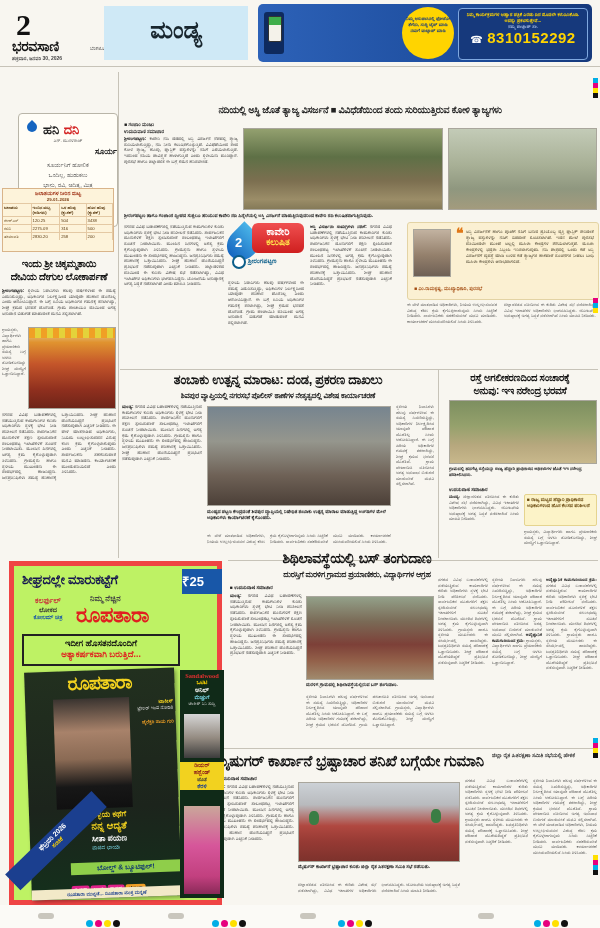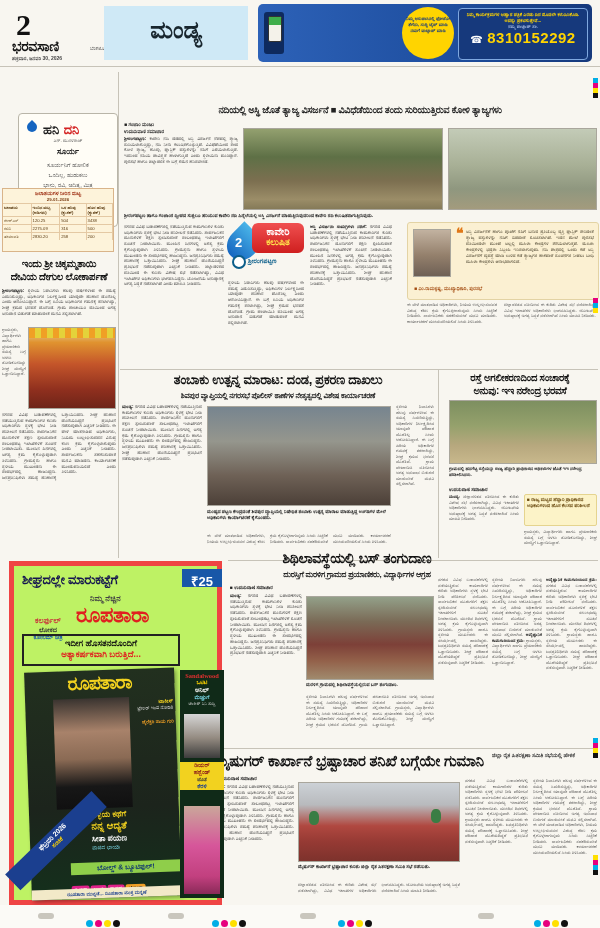--- a/index.html
+++ b/index.html
@@ -57,21 +57,21 @@
 
   <div class="abs vr" style="left:118px;top:72px;height:486px;"></div>
 
   <div class="abs" style="left:18px;top:73px;width:98px;height:112px;background:#fffdf6;border:1px solid #b9b5a8;border-radius:4px;margin-top:40px;">
     <div class="abs" style="left:8px;top:8px;width:10px;height:10px;background:#1565c0;border-radius:0 50% 50% 50%;transform:rotate(45deg);"></div>
     <div class="abs" style="left:24px;top:6px;">
       <span style="font-size:13px;font-weight:bold;color:#1c1c1c;">ಹನಿ</span>
       <span style="font-size:13px;font-weight:bold;color:#d42222;">ದನಿ</span>
     </div>
     <div class="abs" style="left:0;top:24px;width:100%;text-align:center;font-size:4.6px;color:#555;">ಎನ್. ಮುರಳಿರಾಜ್</div>
-    <div class="abs" style="left:0;top:33px;width:100%;text-align:center;font-size:8px;font-weight:bold;color:#222;">ಸೂರ್ಯ</div>
+    <div class="abs" style="left:0;top:33px;width:100%;text-align:right;font-size:8px;font-weight:bold;color:#222;">ಸೂರ್ಯ</div>
     <div class="abs" style="left:0;top:46px;width:100%;text-align:center;font-size:6px;color:#4a4a4a;line-height:1.7;">
       <div>ಸೂರ್ಯನಿಗೆ ಹೋಲಿಕೆ</div>
       <div>ಒಂದಿಲ್ಲ, ಹುಡುಕಲು</div>
       <div>ಭಾನು, ರವಿ, ಆದಿತ್ಯ, ಮಿತ್ರ</div>
       <div>ಎಲ್ಲ ಹೆಸರಿನವಗೆ</div>
       <div>ಪ್ರೀತಿಪಾತ್ರ</div>
       <div>ಸಾಮಾನ್ಯನಲ್ಲ ಈ ಮಿತ್ರ!</div>
     </div>
   </div>
 
@@ -186,23 +186,23 @@
     <div class="abs" style="left:10px;top:28px;width:10px;height:14px;background:#3a7d44;border-radius:40%;"></div>
     <div class="abs" style="left:132px;top:26px;width:10px;height:14px;background:#3a7d44;border-radius:40%;"></div>
   </div>
   <div class="abs cap" style="left:298px;top:864px;width:162px;height:16px;font-size:4.8px;">ಮೈಷುಗರ್ ಕಾರ್ಖಾನೆ ಭ್ರಷ್ಟಾಚಾರ ಕುರಿತು ಜಿಲ್ಲಾ ರೈತ ಹಿತರಕ್ಷಣಾ ಸಮಿತಿ ಸಭೆ ನಡೆಯಿತು.</div>
   <div class="abs bt2" style="left:298px;top:882px;width:162px;height:18px;column-count:2;column-gap:5px;">ಜಿಲ್ಲಾಡಳಿತದ ವತಿಯಿಂದ ಈ ಕುರಿತು ವಿಶೇಷ ಸಭೆ ನಡೆಸಲಾಗಿದ್ದು, ವಿವಿಧ ಇಲಾಖೆಗಳ ಅಧಿಕಾರಿಗಳು ಭಾಗವಹಿಸಿದ್ದರು. ಯೋಜನೆಯ ಅನುಷ್ಠಾನಕ್ಕೆ ಅಗತ್ಯ ಸಿದ್ಧತೆ ನಡೆಸಲಾಗಿದೆ ಎಂದು ಮಾಹಿತಿ ನೀಡಿದರು.</div>
   <div class="abs bt2" style="left:465px;top:778px;width:63px;height:122px;">ನಗರದ ವಿವಿಧ ಬಡಾವಣೆಗಳಲ್ಲಿ ನಡೆಯುತ್ತಿರುವ ಕಾಮಗಾರಿಗಳ ಕುರಿತು ಅಧಿಕಾರಿಗಳು ಸ್ಥಳಕ್ಕೆ ಭೇಟಿ ನೀಡಿ ಪರಿಶೀಲನೆ ನಡೆಸಿದರು. ಸಾರ್ವಜನಿಕರ ದೂರುಗಳಿಗೆ ತಕ್ಷಣ ಸ್ಪಂದಿಸುವಂತೆ ಸಂಬಂಧಪಟ್ಟ ಇಲಾಖೆಗಳಿಗೆ ಸೂಚನೆ ನೀಡಲಾಯಿತು. ಮುಂದಿನ ದಿನಗಳಲ್ಲಿ ಅಗತ್ಯ ಕ್ರಮ ಕೈಗೊಳ್ಳುವುದಾಗಿ ತಿಳಿಸಿದರು. ಗ್ರಾಮಸ್ಥರು ಹಾಗೂ ಸ್ಥಳೀಯ ಮುಖಂಡರು ಈ ಸಂದರ್ಭದಲ್ಲಿ ಹಾಜರಿದ್ದರು. ಜನಪ್ರತಿನಿಧಿಗಳು ಸಮಸ್ಯೆ ಪರಿಹಾರಕ್ಕೆ ಒತ್ತಾಯಿಸಿದರು. ಶೀಘ್ರ ಪರಿಹಾರ ದೊರೆಯದಿದ್ದರೆ ಪ್ರತಿಭಟನೆ ನಡೆಸುವುದಾಗಿ ಎಚ್ಚರಿಕೆ ನೀಡಿದರು.</div>
   <div class="abs bt2" style="left:533px;top:778px;width:64px;height:122px;"><span>ಸ್ಥಳೀಯ ನಿವಾಸಿಗಳು ಹಲವು ವರ್ಷಗಳಿಂದ ಈ ಸಮಸ್ಯೆ ಎದುರಿಸುತ್ತಿದ್ದು, ಅಧಿಕಾರಿಗಳ ನಿರ್ಲಕ್ಷ್ಯದಿಂದ ಯಾವುದೇ ಪರಿಹಾರ ದೊರೆತಿಲ್ಲ ಎಂದು ಆರೋಪಿಸಿದ್ದಾರೆ. ಈ ಬಗ್ಗೆ ಹಿರಿಯ ಅಧಿಕಾರಿಗಳ ಗಮನಕ್ಕೆ ತರಲಾಗಿದ್ದು, ಶೀಘ್ರ ಕ್ರಮದ ಭರವಸೆ ದೊರೆತಿದೆ. ಗ್ರಾಮ ಪಂಚಾಯಿತಿ ವತಿಯಿಂದ ಅಗತ್ಯ ಅನುದಾನ ಬಿಡುಗಡೆ ಮಾಡುವಂತೆ ಮನವಿ ಸಲ್ಲಿಸಲಾಗಿದೆ.</span> <span>ಈ ವೇಳೆ ಮಾತನಾಡಿದ ಅಧಿಕಾರಿಗಳು, ನಿಯಮ ಉಲ್ಲಂಘಿಸುವವರ ವಿರುದ್ಧ ಕಠಿಣ ಕ್ರಮ ಕೈಗೊಳ್ಳಲಾಗುವುದು ಎಂದು ಎಚ್ಚರಿಕೆ ನೀಡಿದರು. ಸಾರ್ವಜನಿಕರು ಸಹಕರಿಸುವಂತೆ ಮನವಿ ಮಾಡಿದರು. ಕಾರ್ಯಾಚರಣೆ ಮುಂದುವರಿಯಲಿದೆ ಎಂದು ತಿಳಿಸಿದರು.</span></div>
 
   <div class="abs" style="left:9px;top:561px;width:213px;height:344px;background:#bef264;border:5px solid #ef4444;box-sizing:border-box;">
     <div class="abs hl" style="left:8px;top:6px;font-size:13px;color:#15154f;">ಶೀಘ್ರದಲ್ಲೇ ಮಾರುಕಟ್ಟೆಗೆ</div>
-    <div class="abs" style="left:168px;top:3px;width:40px;height:18px;background:#1857a8;color:#fff;font-size:13px;font-weight:bold;text-align:center;line-height:26px;">₹25</div>
+    <div class="abs" style="left:168px;top:3px;width:40px;height:25px;background:#1857a8;color:#fff;font-size:13px;font-weight:bold;line-height:26px;">₹25</div>
     <div class="abs" style="left:8px;top:30px;text-align:center;width:52px;">
-      <div style="font-size:7.6px;font-weight:bold;color:#c9303a;margin-top:20px;">ಕಲರ್ಫುಲ್</div>
+      <div style="font-size:7.6px;font-weight:bold;color:#c9303a;">ಕಲರ್ಫುಲ್</div>
       <div style="font-size:6.6px;font-weight:bold;color:#333;">ಲೋಕದ</div>
       <div style="font-size:6px;font-weight:bold;color:#1857a8;">ಕೋಲಮ್ ಚಿತ್ರ</div>
     </div>
     <div class="abs" style="left:76px;top:28px;font-size:8px;font-weight:bold;color:#444;">ನಿಮ್ಮ ನೆಚ್ಚಿನ</div>
     <div class="abs" style="left:62px;top:37px;font-size:21px;font-weight:bold;color:#e02020;letter-spacing:-0.5px;">ರೂಪತಾರಾ</div>
     <div class="abs" style="left:8px;top:68px;width:158px;height:32px;border:2px solid #222;text-align:center;box-sizing:border-box;">
       <div style="font-size:8.6px;font-weight:bold;color:#111;padding-top:2px;">ಇದೀಗ ಹೊಸತನದೊಂದಿಗೆ</div>
       <div style="font-size:8.6px;font-weight:bold;color:#e02020;">ಅತ್ಯಾಕರ್ಷಕವಾಗಿ ಬರುತ್ತಿದೆ...</div>
     </div>
 

